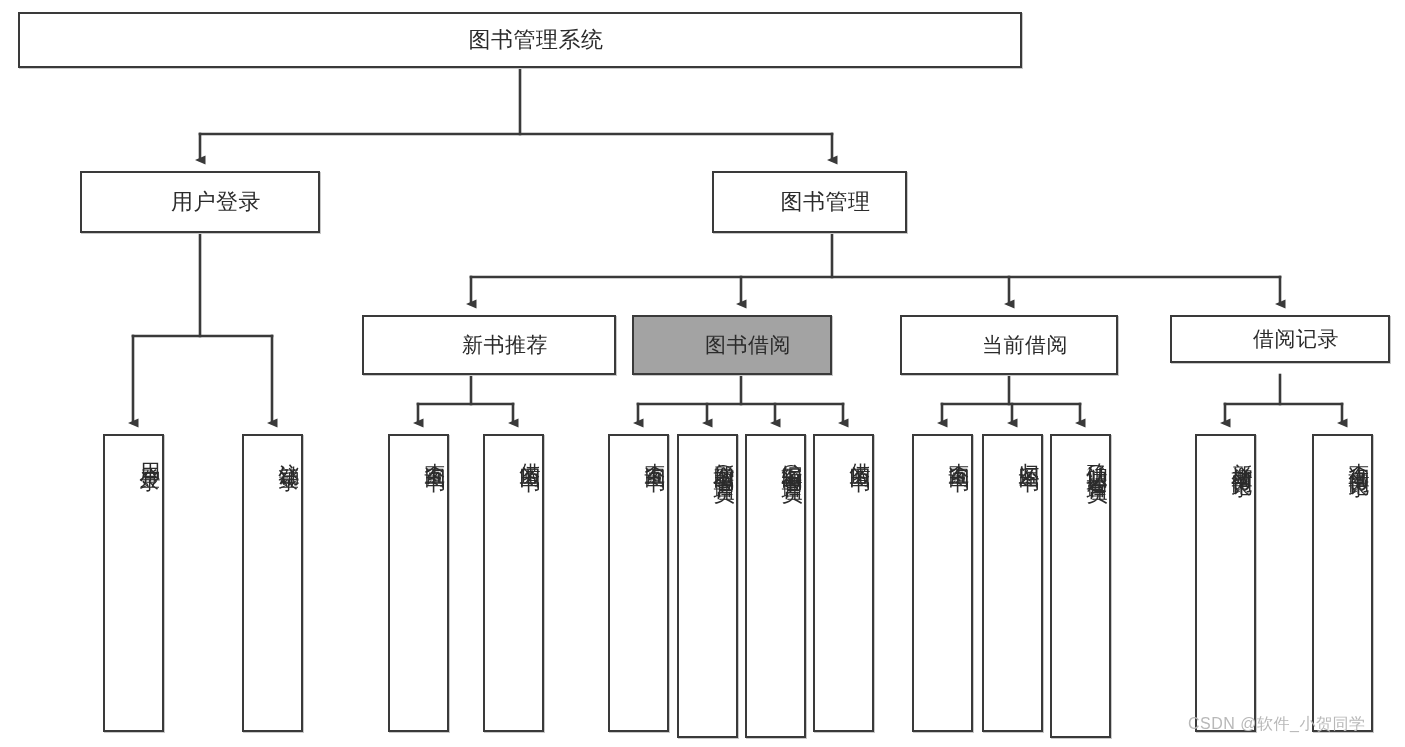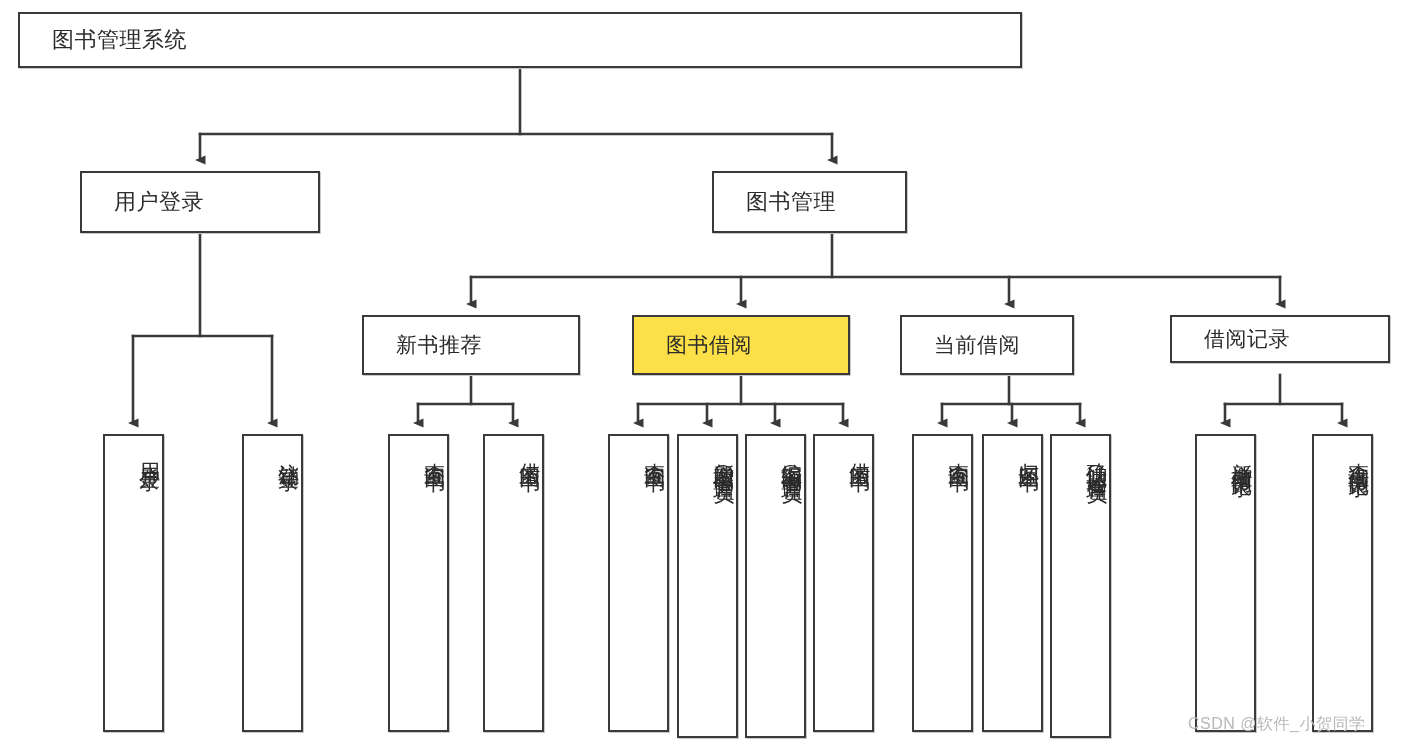--- a/index.html
+++ b/index.html
@@ -26,20 +26,21 @@
     height: 747px;
     pointer-events: none;
   }
   .node {
     position: absolute;
     box-sizing: border-box;
     background: #ffffff;
     border: 2px solid #a3a3a3;
     display: flex;
     align-items: center;
+    justify-content: center;
     box-shadow: 1px 1px 0 0 #c9c9c9;
     padding-left: 32px;
   }
   .node-label {
     color: #2b2b2b;
     font-size: 21px;
     line-height: 1.18;
     letter-spacing: 0.5px;
     white-space: nowrap;
     text-align: center;
@@ -126,27 +127,27 @@
     <span class="node-label" style="color: rgb(43, 43, 43);">图书管理系统</span>
   </div>
 
   <div class="node level2" style="left: 80px; top: 171px; width: 240px; height: 62px; border-color: rgb(58, 58, 58); background: rgb(255, 255, 255);">
     <span class="node-label" style="color: rgb(43, 43, 43);">用户登录</span>
   </div>
   <div class="node level2" style="left: 712px; top: 171px; width: 195px; height: 62px; border-color: rgb(58, 58, 58); background: rgb(255, 255, 255);">
     <span class="node-label" style="color: rgb(43, 43, 43);">图书管理</span>
   </div>
 
-  <div class="node level3" style="left: 362px; top: 315px; width: 218px; height: 60px; border-color: rgb(58, 58, 58); background: rgb(255, 255, 255);">
+  <div class="node level3" style="left: 362px; top: 315px; width: 254px; height: 60px; border-color: rgb(58, 58, 58); background: rgb(255, 255, 255);">
     <span class="node-label" style="color: rgb(43, 43, 43);">新书推荐</span>
   </div>
-  <div class="node level3" style="left: 632px; top: 315px; width: 218px; height: 60px; border-color: rgb(58, 58, 58); background: #fde047;">
+  <div class="node level3" style="left: 632px; top: 315px; width: 200px; height: 60px; border-color: rgb(58, 58, 58); background: #a3a3a3;">
     <span class="node-label" style="color: rgb(43, 43, 43);">图书借阅</span>
   </div>
-  <div class="node level3" style="left: 900px; top: 315px; width: 174px; height: 60px; border-color: rgb(58, 58, 58); background: rgb(255, 255, 255);">
+  <div class="node level3" style="left: 900px; top: 315px; width: 218px; height: 60px; border-color: rgb(58, 58, 58); background: rgb(255, 255, 255);">
     <span class="node-label" style="color: rgb(43, 43, 43);">当前借阅</span>
   </div>
   <div class="node level3" style="left: 1170px; top: 315px; width: 220px; height: 48px; border-color: rgb(58, 58, 58); background: rgb(255, 255, 255);">
     <span class="node-label" style="color: rgb(43, 43, 43);">借阅记录</span>
   </div>
 
   <div class="node vertical" style="left: 103px; top: 434px; width: 61px; height: 298px; border-color: rgb(58, 58, 58); background: rgb(255, 255, 255);">
     <span class="node-label" style="color: rgb(43, 43, 43);">用户登录</span>
   </div>
   <div class="node vertical" style="left: 242px; top: 434px; width: 61px; height: 298px; border-color: rgb(58, 58, 58); background: rgb(255, 255, 255);">

